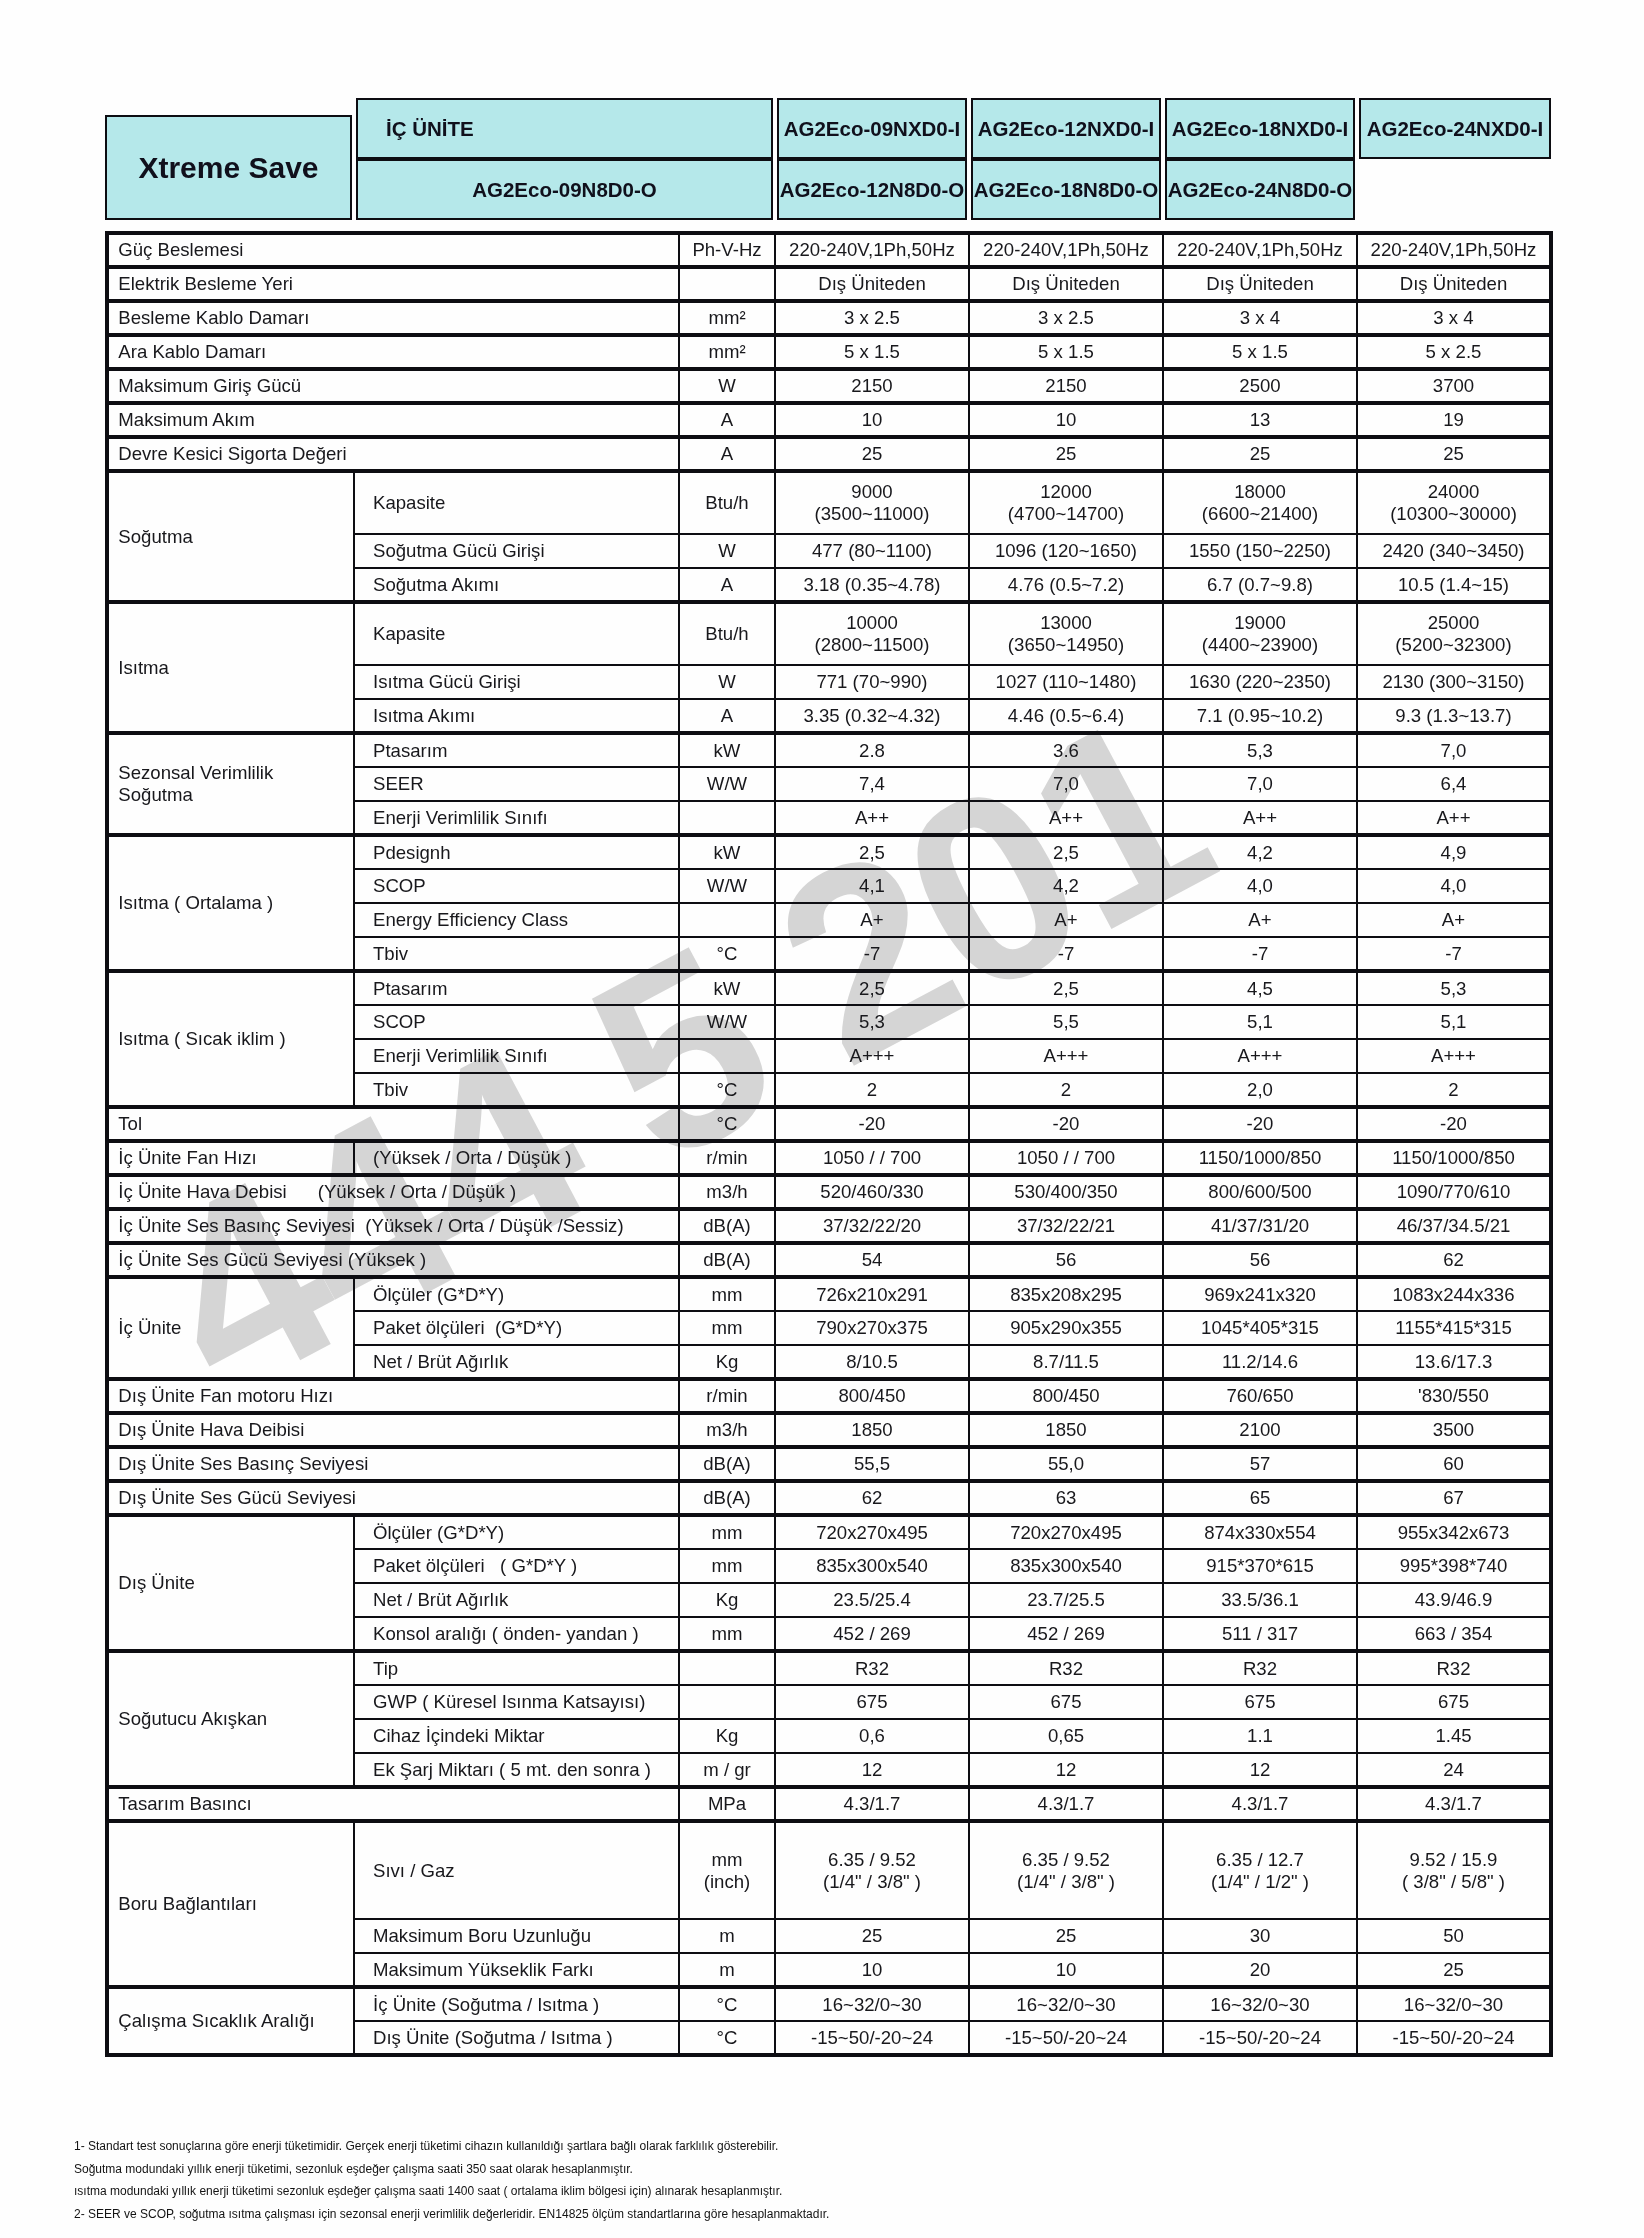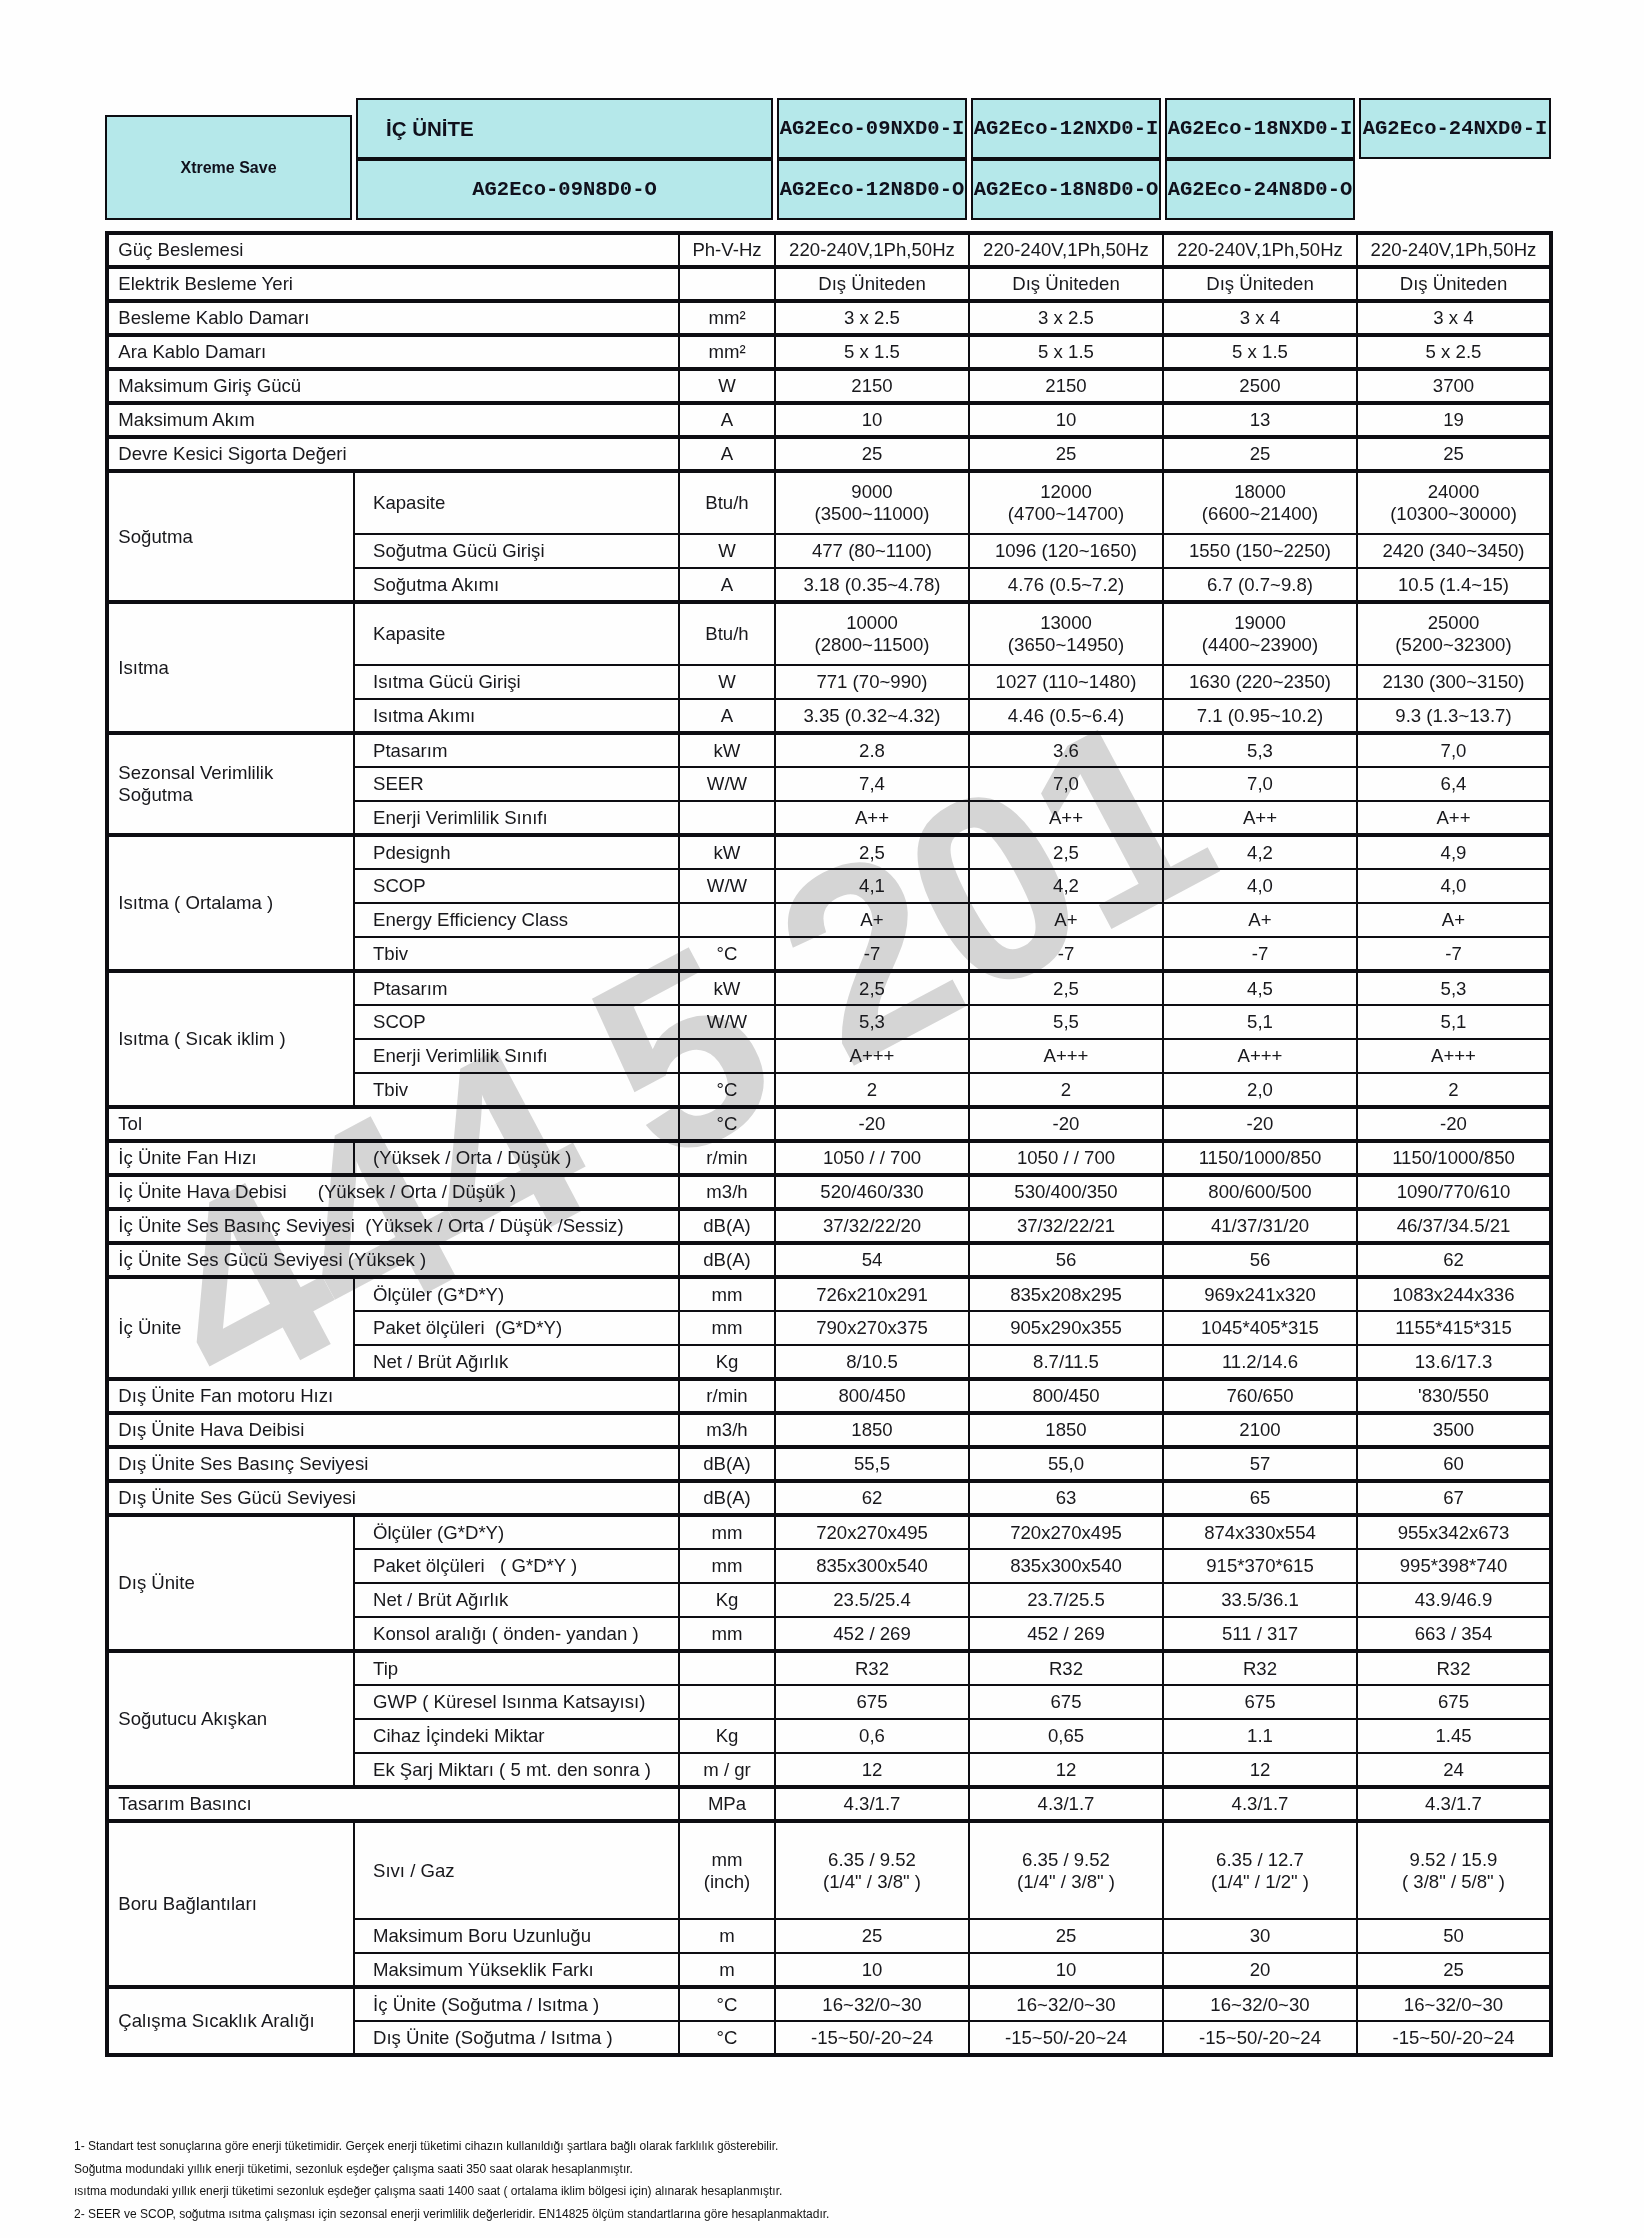--- a/index.html
+++ b/index.html
@@ -13,23 +13,23 @@
     transform:rotate(-28deg);transform-origin:left bottom;white-space:nowrap;
   }
 
   .sheet{position:absolute;left:105px;top:98px;width:1446px;z-index:2;}
 
   
   .hdr{display:grid;grid-template-columns:247px 417px 190px 190px 190px 192px;
        grid-template-rows:61px 61px;column-gap:4px;row-gap:0;}
   .hcell{background:#b5e8ea;border:2px solid #0d0d12;display:flex;align-items:center;
          font-weight:700;font-size:20.5px;color:#10101c;box-sizing:border-box;}
-  .hcell.center{justify-content:center;font-family:Liberation Mono, monospace;}
+  .hcell.center{justify-content:center;}
   .hcell.pad{padding-left:28px;}
-  .brand{grid-row:1/3;justify-content:center;font-size:16px;margin-top:17px;}
+  .brand{grid-row:1/3;justify-content:center;font-size:30px;margin-top:17px;}
   .r1{border-bottom-width:2px;}
   .r2{border-top-width:2px;}
 
   
   table.spec{border-collapse:collapse;width:1446px;margin-top:11.3px;table-layout:fixed;border-radius:28px;}
   table.spec{border:4px solid #0d0d12;}
   col.c1{width:247px;} col.c2{width:325px;} col.c3{width:96px;}
   col.cv{width:194px;}
   td,th{border:2px solid #0d0d12;box-sizing:border-box;font-weight:400;
         font-size:18.6px;color:#18181c;padding:2.7px 4px;height:34px;background:transparent;}

